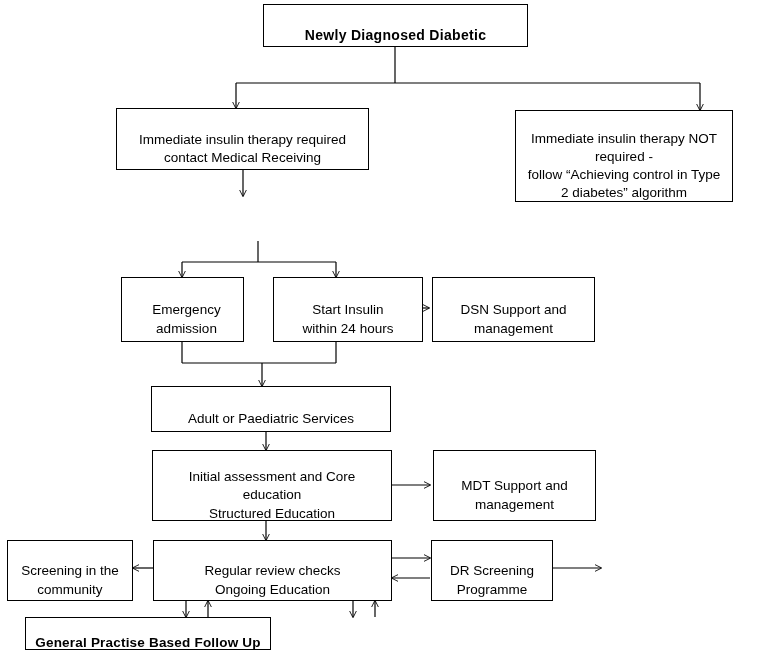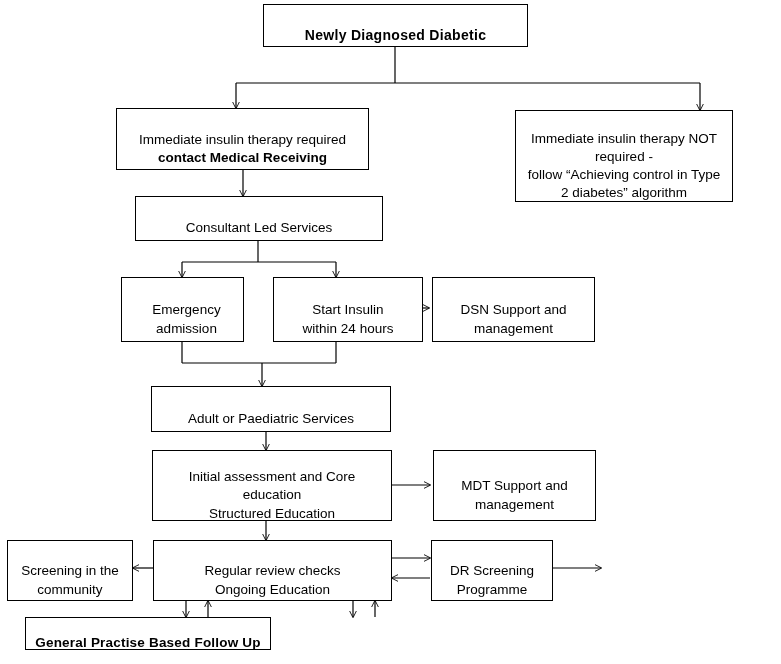--- a/index.html
+++ b/index.html
@@ -36,21 +36,21 @@
   .node .lines {
     display: block;
     width: 100%;
     margin-top: 20px;
   }
   .node .l {
     display: block;
     white-space: nowrap;
   }
   .node .l.bold {
-    font-weight: bold;
+    font-weight: normal;
   }
   .node.bold-all {
     font-weight: bold;
     letter-spacing: 0.2px;
   }
   .node.title-node {
     font-weight: bold;
     font-size: 14px;
     letter-spacing: 0.3px;
   }
@@ -135,25 +135,20 @@
 
   <div class="node" style="left:515px; top:110px; width:218px; height:92px;">
     <span class="lines">
       <span class="l">Immediate insulin therapy NOT</span>
       <span class="l">required -</span>
       <span class="l">follow “Achieving control in Type</span>
       <span class="l">2 diabetes” algorithm</span>
     </span>
   </div>
 
-  <div class="node" style="left:135px; top:196px; width:248px; height:45px;">
-    <span class="lines">
-      <span class="l">Consultant Led Services</span>
-    </span>
-  </div>
 
   <div class="node" style="left:121px; top:277px; width:123px; height:65px;padding-left:14px;">
     <span class="lines">
       <span class="l">Emergency</span>
       <span class="l">admission</span>
     </span>
   </div>
 
   <div class="node" style="left:273px; top:277px; width:150px; height:65px;">
     <span class="lines">

